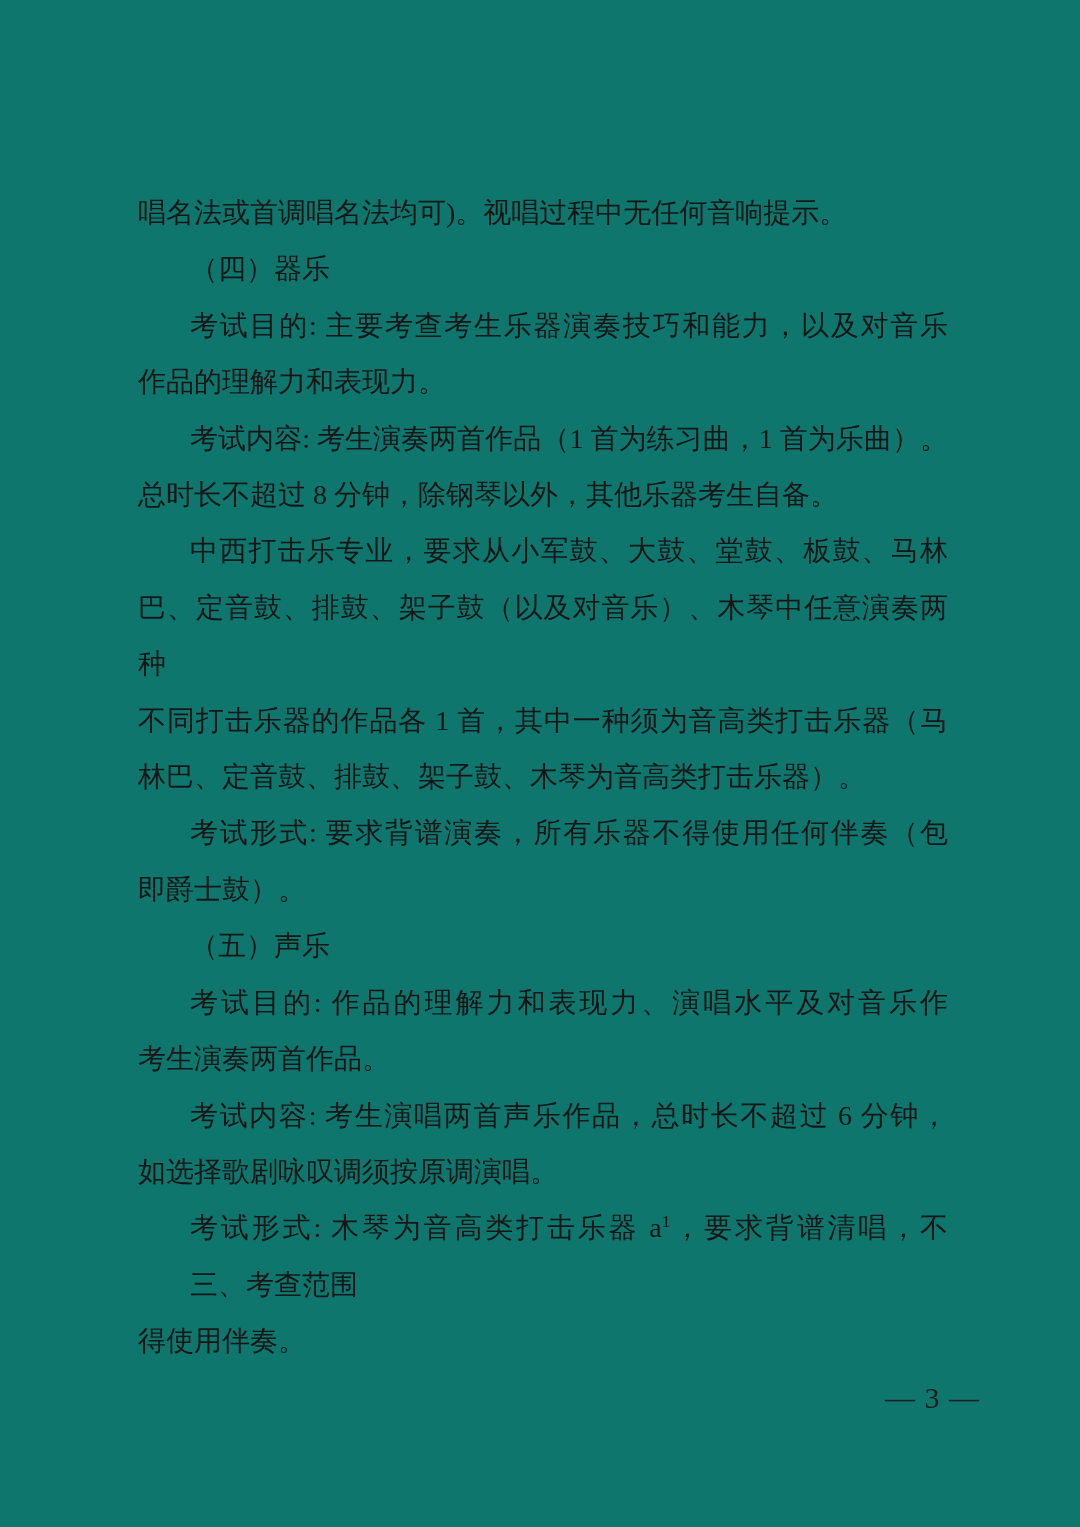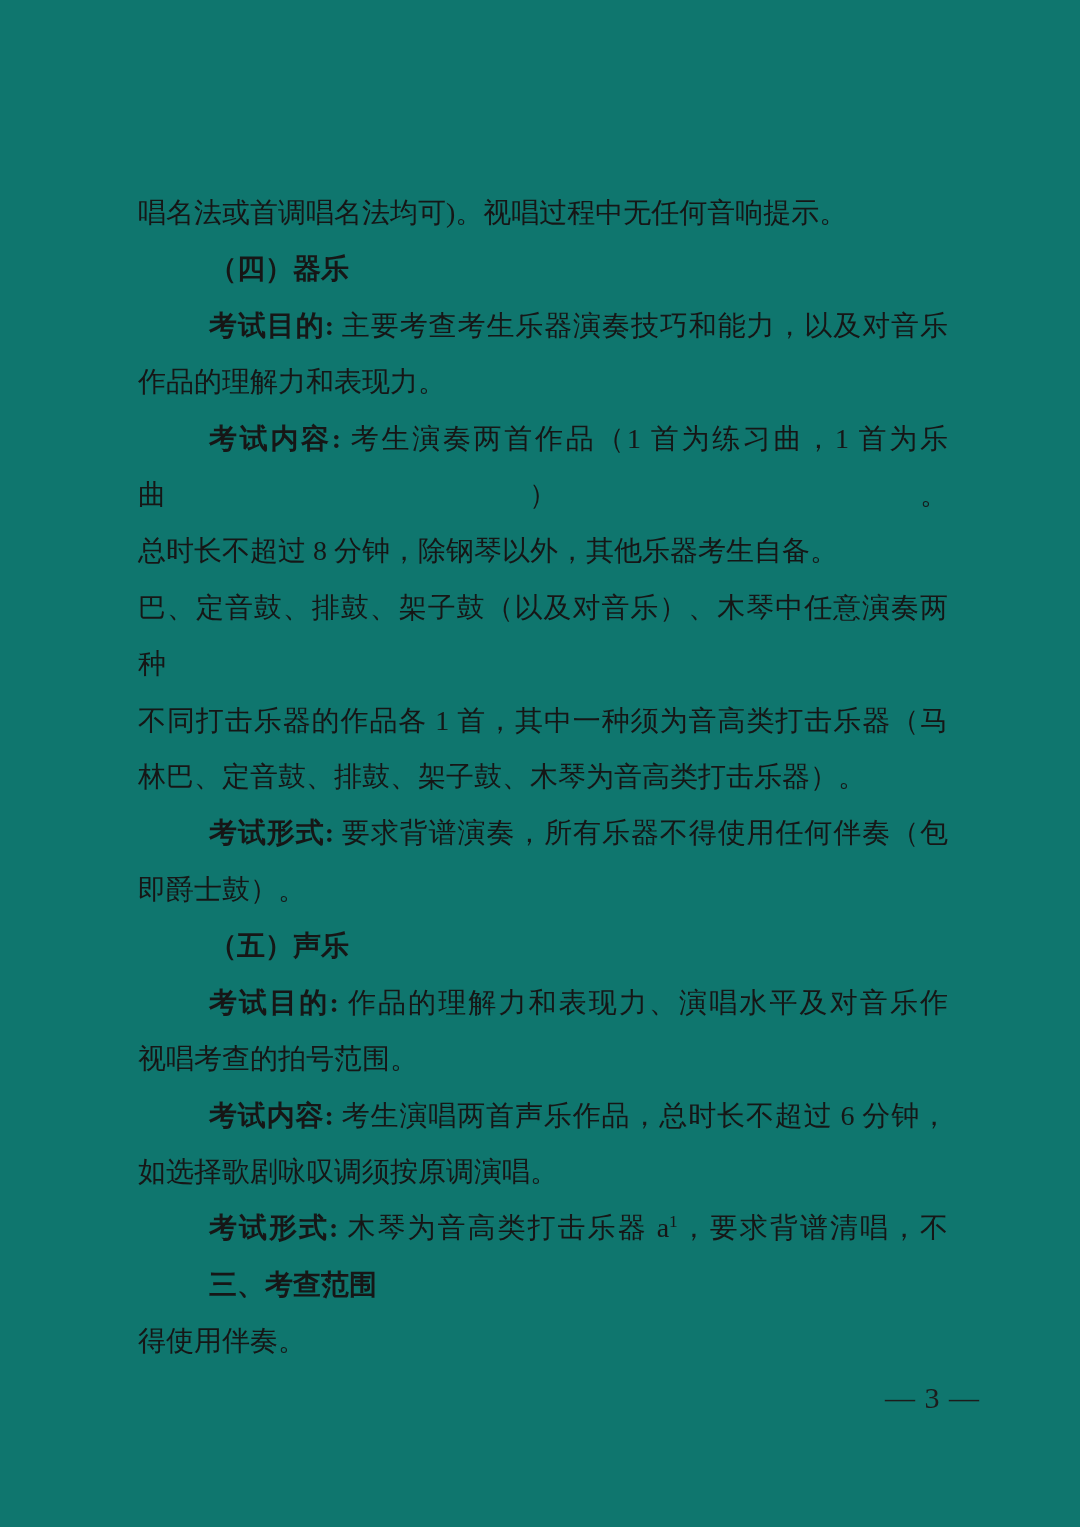--- a/index.html
+++ b/index.html
@@ -31,22 +31,21 @@
   }
   .line.indent {
     text-indent: 52px;
   }
   .line.stretch {
     text-align: justify;
     text-align-last: justify;
     text-justify: inter-character;
   }
   .line .b {
-    font-weight: bold;
-    margin-left: 19px;
+    font-weight: normal;
   }
   sup {
     font-size: 0.62em;
     line-height: 0;
     vertical-align: super;
   }
   .page-number {
     position: absolute;
     top: 1380px;
     right: 132px;
@@ -61,28 +60,29 @@
 <body>
 
 <div class="page" style="background: #0f766e; color: rgb(22, 22, 22); padding-left: 32px;">
   <main class="doc">
       <div class="line"><span>唱名法或首调唱名法均可)。视唱过程中无任何音响提示。</span></div>
       <div class="line indent"><span class="b">（四）器乐</span></div>
       <div class="line indent stretch"><span class="b">考试目的: </span><span>主要考查考生乐器演奏技巧和能力，以及对音乐</span></div>
       <div class="line"><span>作品的理解力和表现力。</span></div>
       <div class="line indent stretch"><span class="b">考试内容: </span><span>考生演奏两首作品（1 首为练习曲，1 首为乐曲）。</span></div>
       <div class="line"><span>总时长不超过 8 分钟，除钢琴以外，其他乐器考生自备。</span></div>
+      <div class="line indent stretch"><span>中西打击乐专业，要求从小军鼓、大鼓、堂鼓、板鼓、马林</span></div>
       <div class="line stretch"><span>巴、定音鼓、排鼓、架子鼓（以及对音乐）、木琴中任意演奏两种</span></div>
       <div class="line stretch"><span>不同打击乐器的作品各 1 首，其中一种须为音高类打击乐器（马</span></div>
       <div class="line"><span>林巴、定音鼓、排鼓、架子鼓、木琴为音高类打击乐器）。</span></div>
       <div class="line indent stretch"><span class="b">考试形式: </span><span>要求背谱演奏，所有乐器不得使用任何伴奏（包</span></div>
       <div class="line"><span>即爵士鼓）。</span></div>
       <div class="line indent"><span class="b">（五）声乐</span></div>
       <div class="line indent stretch"><span class="b">考试目的: </span><span>作品的理解力和表现力、演唱水平及对音乐作</span></div>
-      <div class="line"><span>视唱考查的拍号范围。</span></div>
+      <div class="line"><span>考生演奏两首作品。</span></div>
       <div class="line indent stretch"><span class="b">考试内容: </span><span>考生演唱两首声乐作品，总时长不超过 6 分钟，</span></div>
       <div class="line"><span>如选择歌剧咏叹调须按原调演唱。</span></div>
       <div class="line indent stretch"><span class="b">考试形式: </span><span>木琴为音高类打击乐器 a</span><sup>1</sup><span>，要求背谱清唱，不</span></div>
       <div class="line indent"><span class="b">三、考查范围</span></div>
       <div class="line"><span>得使用伴奏。</span></div>
     </main>
   <div class="page-number">— 3 —</div>
 </div>
 
 </body></html>

